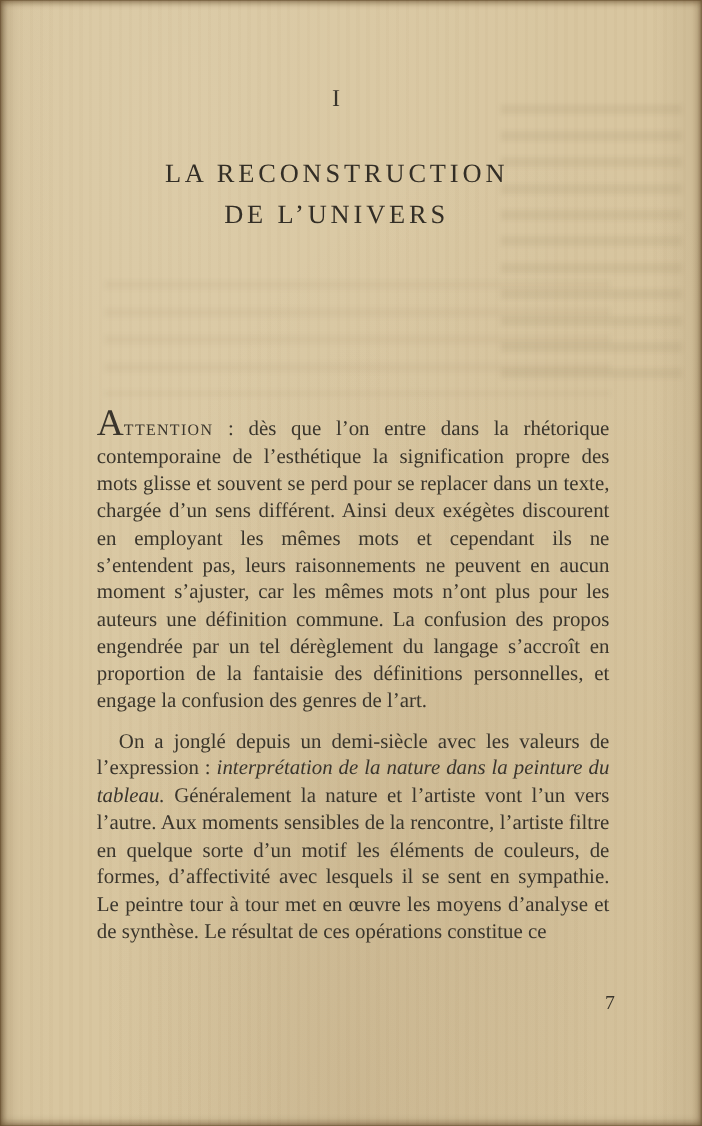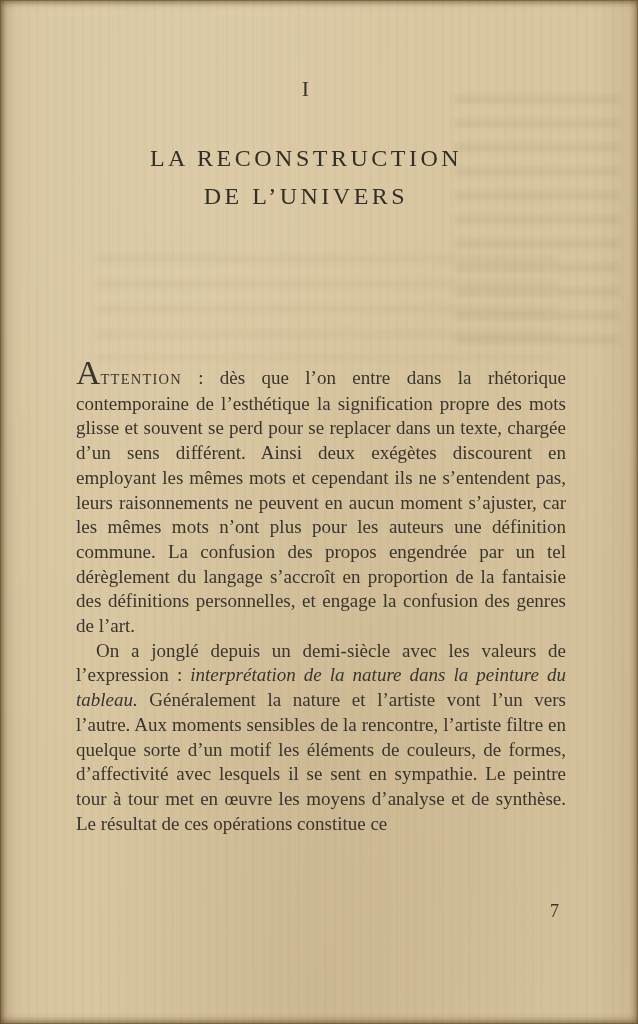--- a/index.html
+++ b/index.html
@@ -76,21 +76,21 @@
     left: 76px;
     width: 490px;
     font-size: 19px;
     line-height: 24.7px;
     text-align: justify;
     hyphens: auto;
     -webkit-hyphens: auto;
     color: #3a352c;
   }
   .para {
-    margin: 0;
+    margin: 12px;
     padding: 0;
   }
   .para-indent {
     text-indent: 20px;
   }
   .initial-cap {
     font-size: 34px;
     line-height: 24.7px;
   }
   .small-caps {

